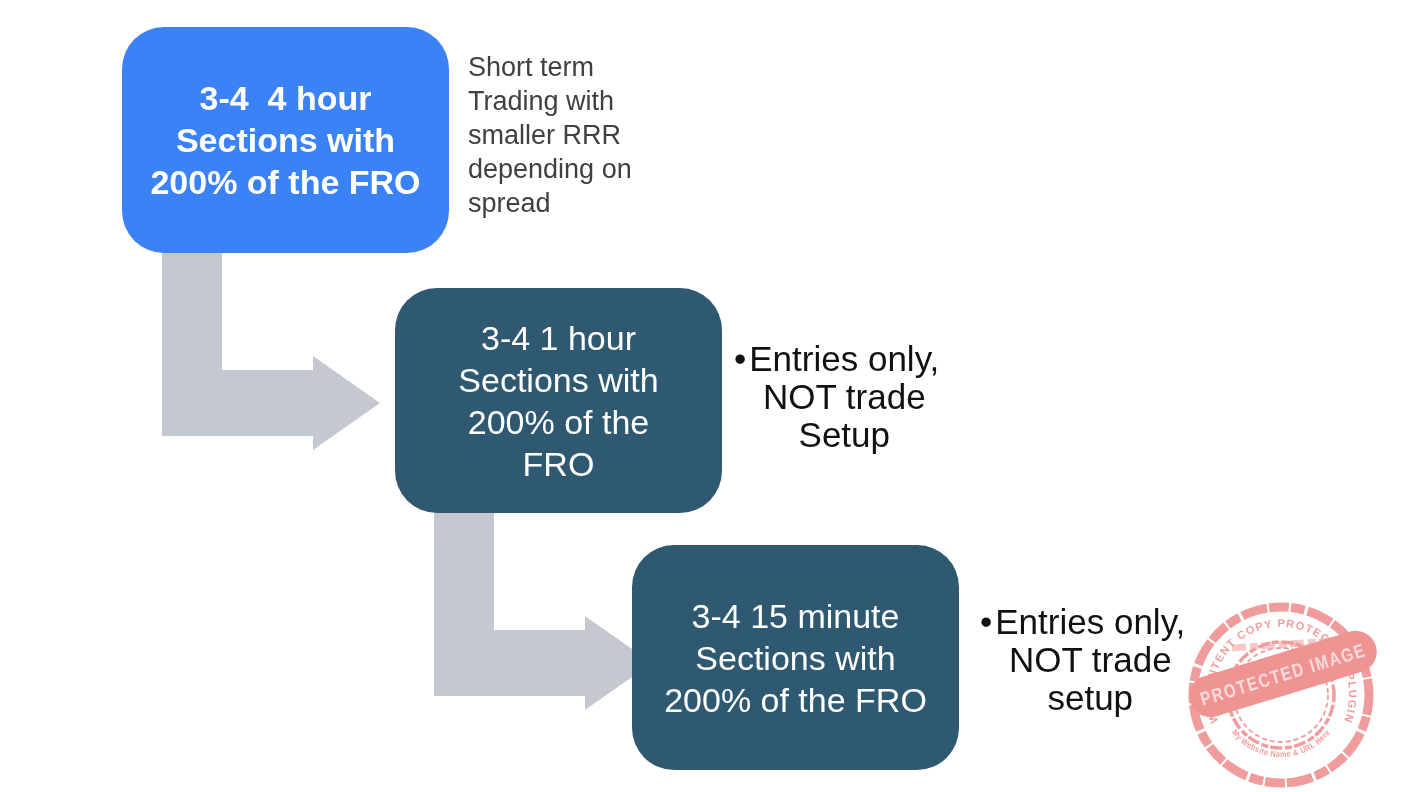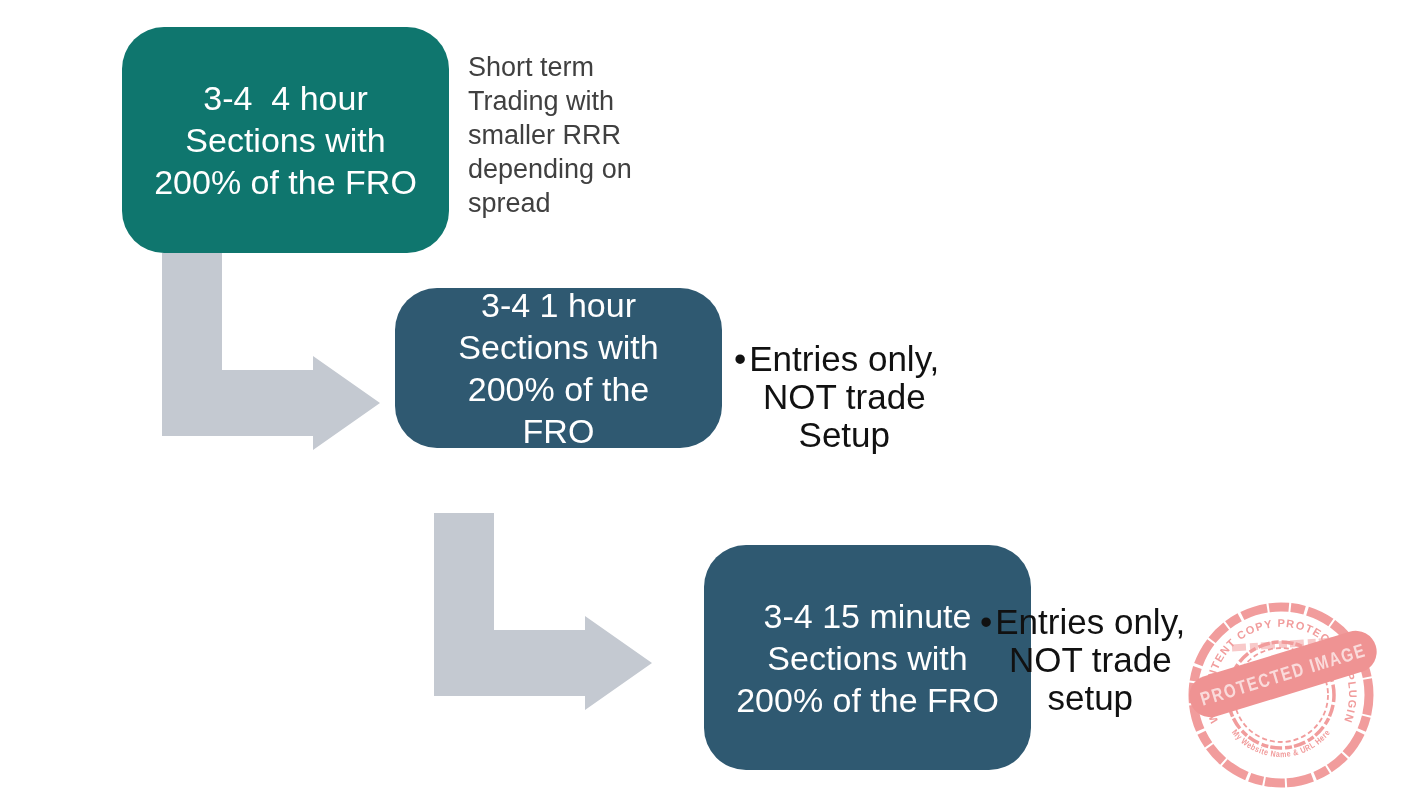--- a/index.html
+++ b/index.html
@@ -9,22 +9,22 @@
   }
 
   
   .flow-box {
     position:absolute; width:327px; border-radius:42px;
     display:flex; align-items:center; justify-content:center;
     text-align:center; color:#ffffff;
     font-size:34px; line-height:42px; white-space:pre-line;
   }
   .box1 { left:122px; top:27px;  height:226px; }
-  .box2 { left:395px; top:288px; height:160px; }
-  .box3 { left:704px; top:545px; height:225px; }
+  .box2 { left:395px; top:288px; height:225px; }
+  .box3 { left:632px; top:545px; height:225px; }
 
   
   .arrow-svg { position:absolute; width:220px; height:200px; }
   .arrow1 { left:162px; top:253px; }
   .arrow2 { left:434px; top:513px; }
 
   
   .note { position:absolute; white-space:pre-line; }
   .note1 { left:468px; top:50px; font-size:27px; line-height:34px; }
   .note-row { display:flex; align-items:flex-start; }
@@ -38,21 +38,21 @@
   .stamp text { font-family:"Liberation Sans", sans-serif; font-weight:bold; }
   .stamp .arc-text  { font-size:11px; letter-spacing:1.2px; }
   .stamp .arc-text-bottom { font-size:8.5px; letter-spacing:0.6px; }
   .stamp .band-text { font-size:19px; letter-spacing:2px; }
 </style>
 </head>
 <body>
 
 <div class="canvas">
 
-  <div class="flow-box box1" style="background-color: #0f766e;">3-4&nbsp; 4 hour
+  <div class="flow-box box1" style="background-color: #3b82f6; font-weight: bold;">3-4&nbsp; 4 hour
 Sections with
 200% of the FRO</div>
   <div class="note note1" style="color: #404040;">Short term
 Trading with
 smaller RRR
 depending on
 spread</div>
 
   <svg class="arrow-svg arrow1" viewBox="0 0 220 200">
     <polygon points="0,0 60,0 60,117 151,117 151,103 218,150 151,197 151,183 0,183" fill="#C4C9D1"></polygon>

